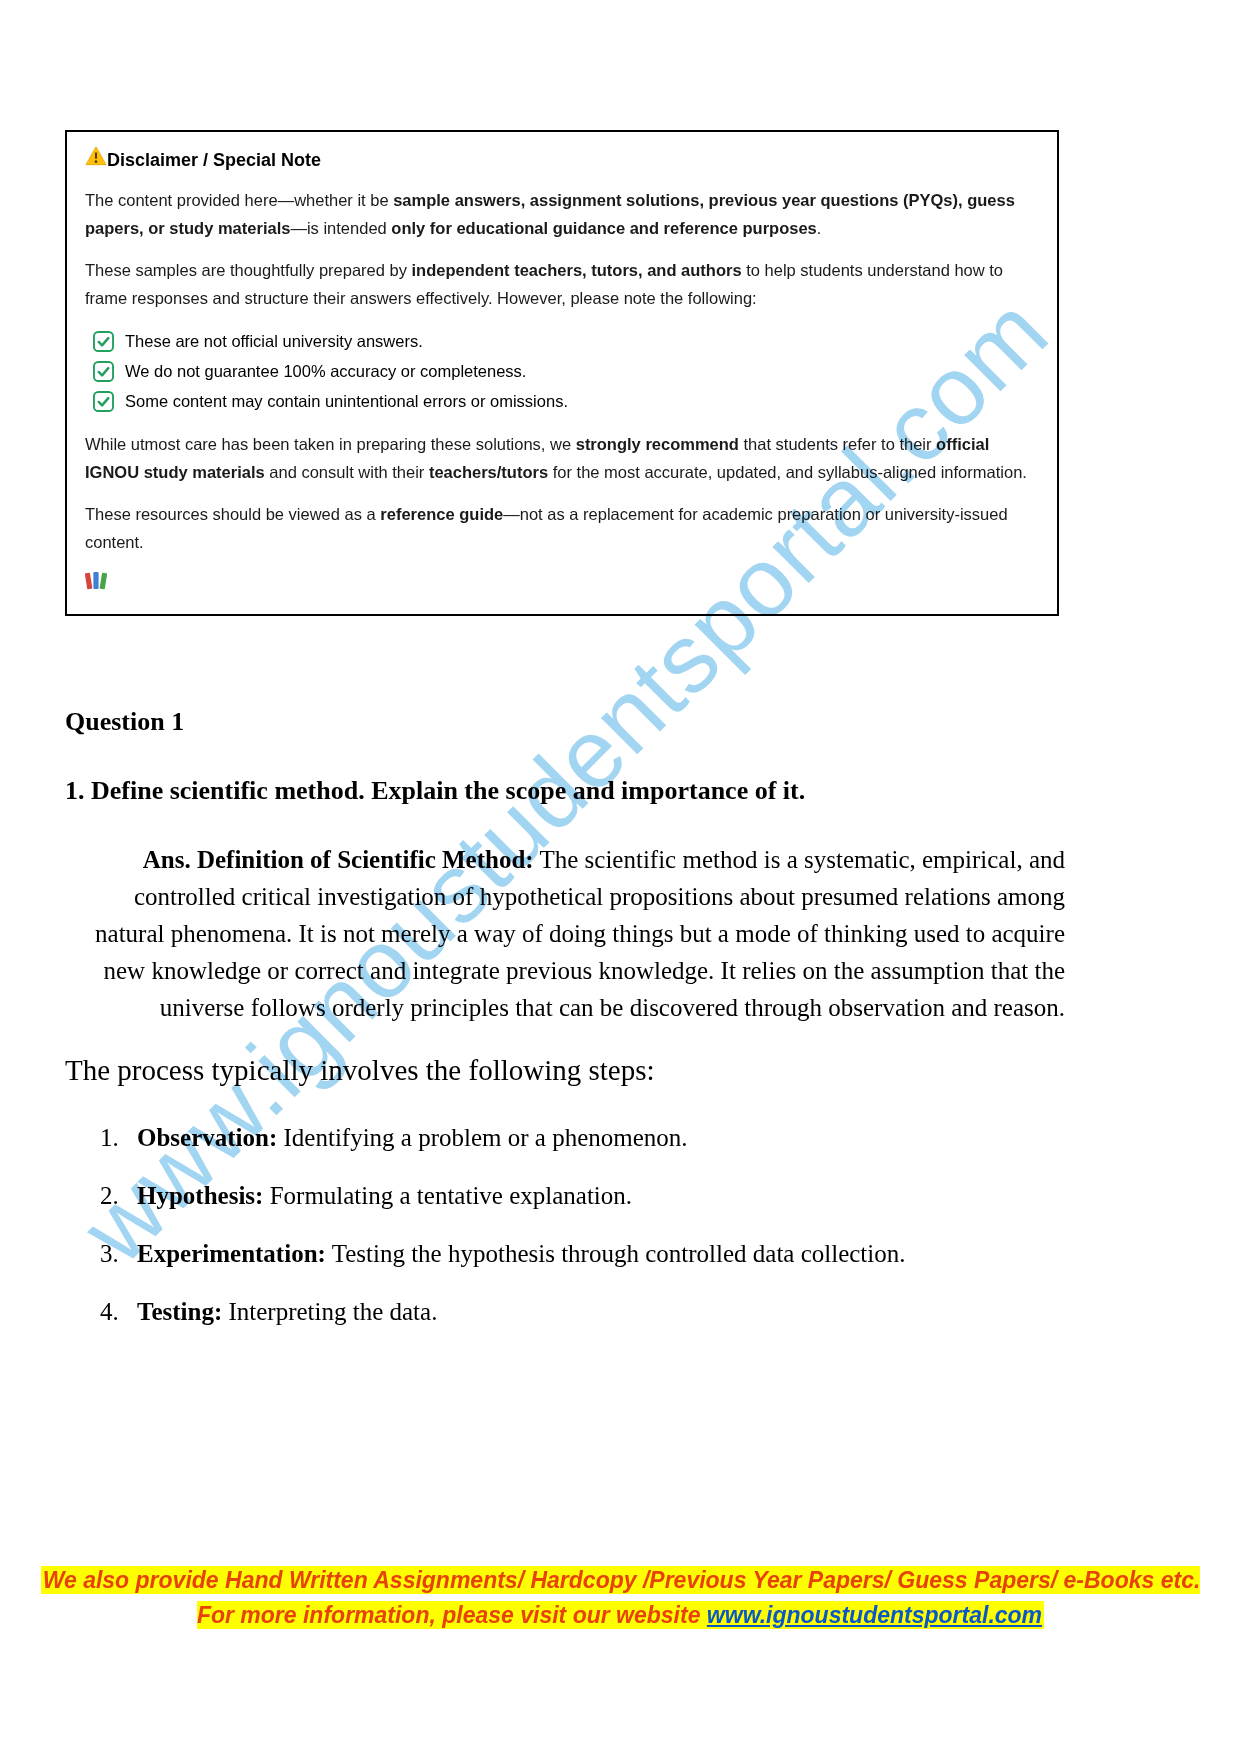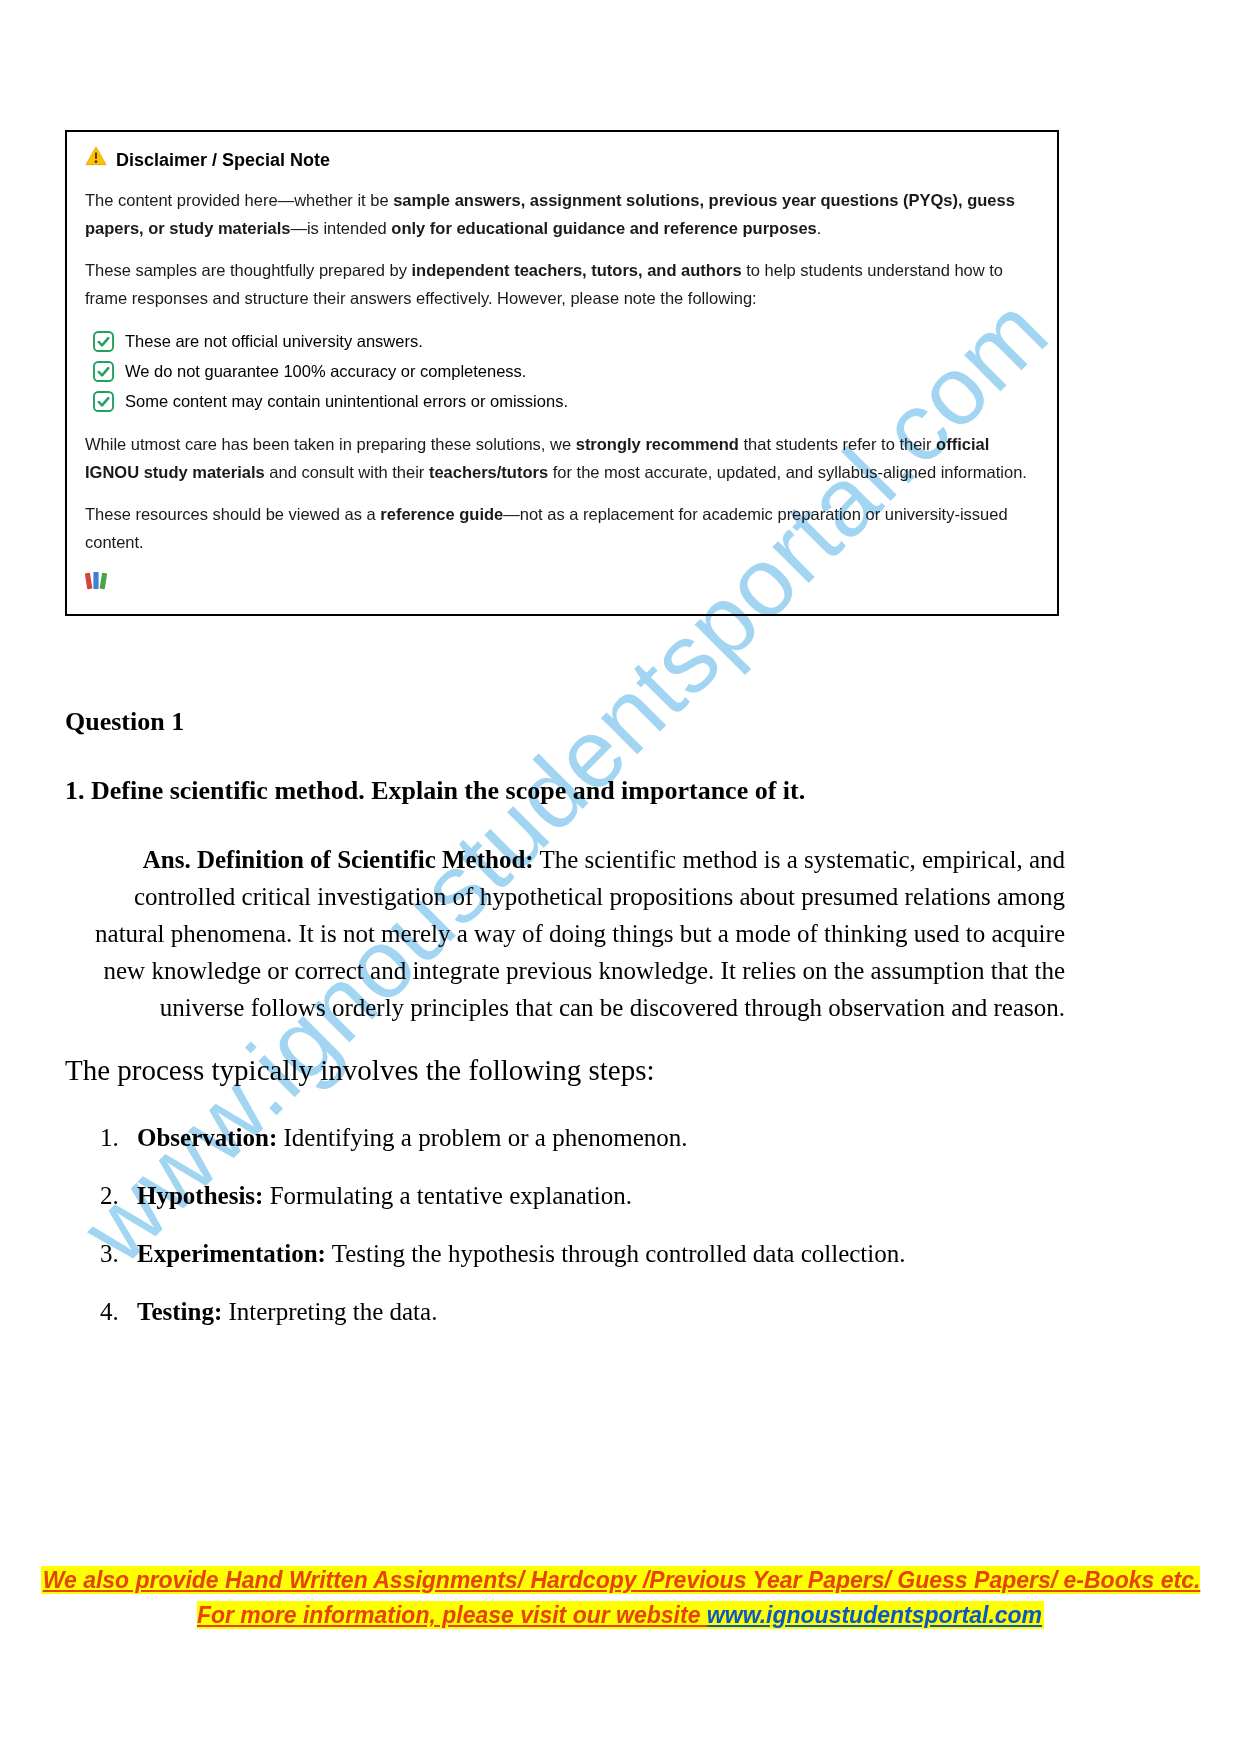--- a/index.html
+++ b/index.html
@@ -20,21 +20,21 @@
     font-family:"Liberation Sans", sans-serif;
   }
   .content { position:relative; z-index:1; padding:130px 0 0 65px; }
   
   .disclaimer-box {
     width:994px; border:2px solid #000;
     padding:14px 20px 16px 18px;
     font-size:16.5px; line-height:28px;
     background:transparent;
   }
-  .disc-title-row { display:flex; align-items:center; gap:9px; margin-bottom:12px; }
+  .disc-title-row { display:flex; align-items:center; margin-bottom:12px; }
   .disc-title { font-weight:700; font-size:18px; color:#000; }
   .disclaimer-box p { margin-bottom:14px; }
   .checklist { margin:0 0 14px 8px; }
   .check-item { display:flex; align-items:flex-start; gap:11px; line-height:30px; font-weight:400; color:#000; }
   .check-item svg { margin-top:5px; flex:0 0 auto; }
   .disc-footer { display:flex; align-items:center; gap:9px; font-weight:700; color:#000; }
   .b, .rich-b { font-weight:700; }
   
   .serif { font-family:"Liberation Serif", serif; color:#000; width:1000px; }
   .question-label { margin-top:91px; font-size:26px; font-weight:700; }
@@ -48,21 +48,20 @@
   .footer {
     position:absolute; left:50%; top:1563px; transform:translateX(-50%);
     width:1180px; text-align:center; z-index:1;
     font-family:"Liberation Sans", sans-serif;
     font-style:italic; font-weight:700;
     font-size:23px; line-height:35px;
   }
   .hl {
     background:var(--footer-highlight, #ffff00);
     color:var(--footer-text, #e8420b);
-    text-decoration:underline;
     padding:1px 2px;
   }
   .site-link {
     color:var(--link-blue, #0a58c8);
     text-decoration:underline;
     cursor:pointer;
   }
 </style>
 </head>
 <body>

